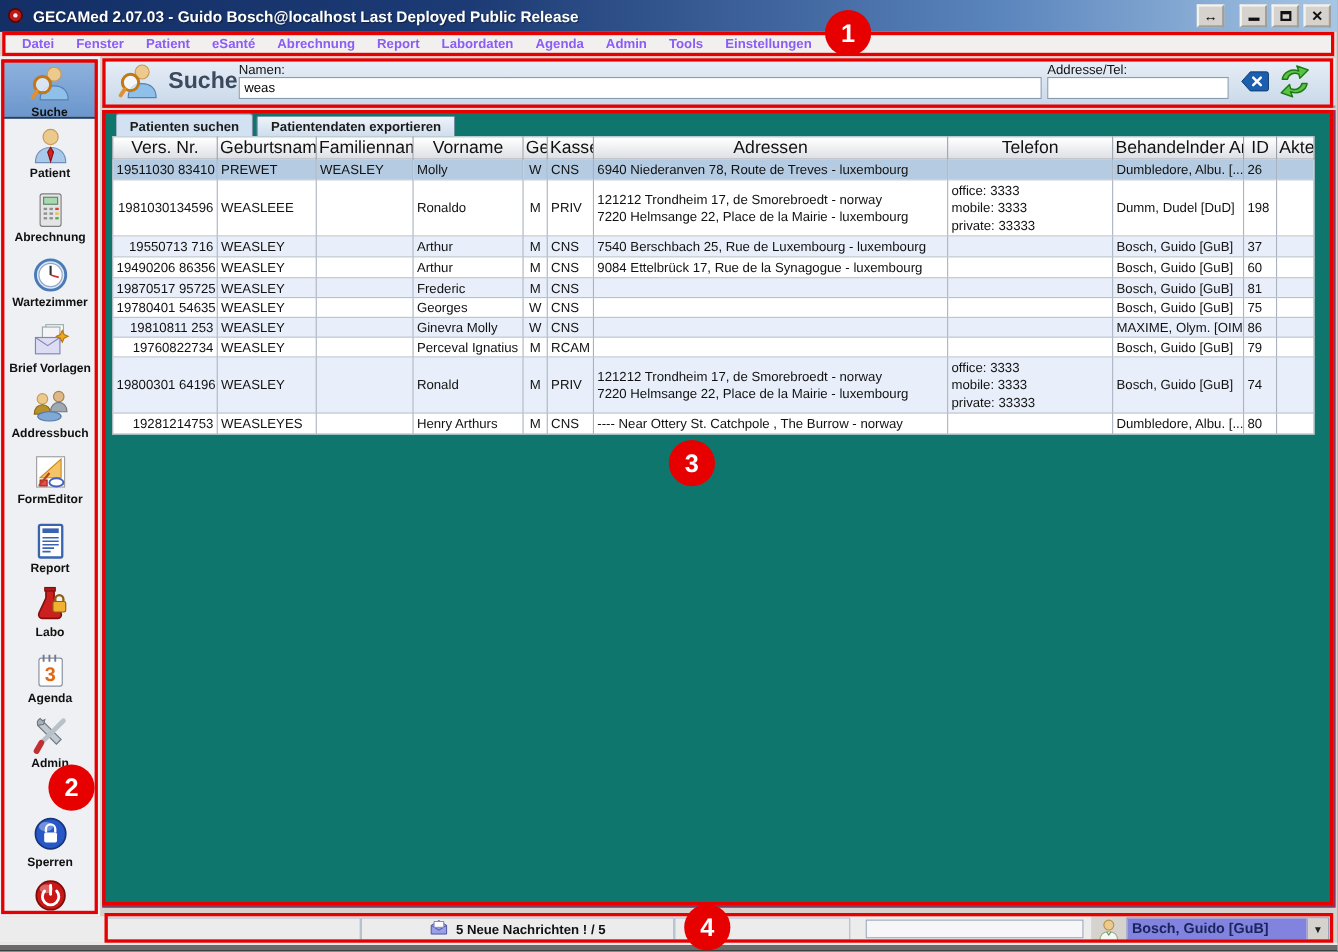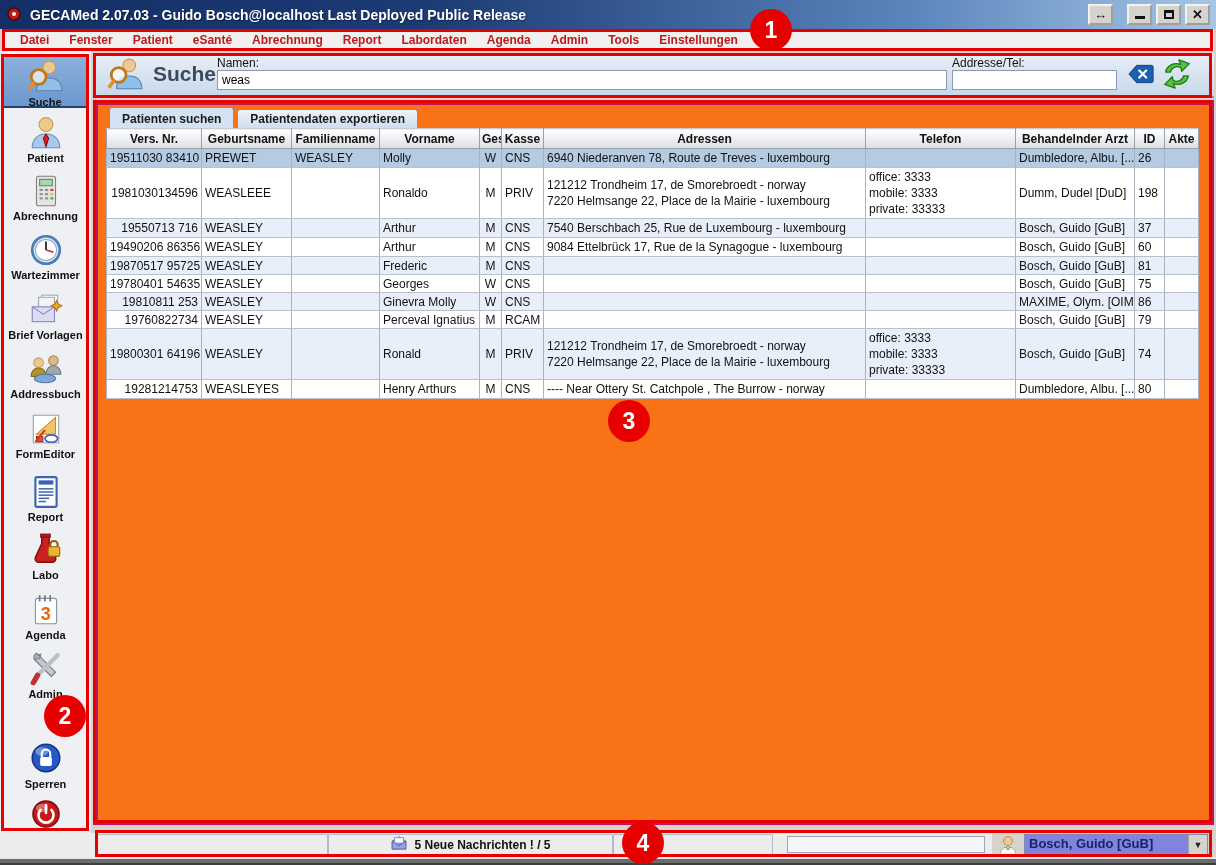--- a/index.html
+++ b/index.html
@@ -17,21 +17,21 @@
   .win-buttons { position:absolute; right:6px; top:4px; display:flex; gap:4px; }
   .win-btn { width:25px; height:21px; background:#d6d3ce; border:2px outset #f4f2ee; display:flex; align-items:center; justify-content:center;
     font-weight:bold; color:#111; font-size:13px; line-height:1; cursor:pointer; }
   .win-btn.spacer-after { margin-right:10px; }
   .glyph-min { width:10px; height:8px; border-bottom:3px solid #111; }
   .glyph-max { width:10px; height:9px; border:2px solid #111; border-top-width:3px; }
 
   
   .menubar { position:absolute; left:2px; top:29px; width:1212px; height:22px; background:#f1f0ef;
     display:flex; align-items:center; padding-left:8px; gap:0; }
-  .menu-item { font-weight:bold; color:#b91c1c; padding:2px 10px; cursor:pointer; white-space:nowrap; }
+  .menu-item { font-weight:bold; color:#8b5cf6; padding:2px 10px; cursor:pointer; white-space:nowrap; }
 
   
   .sidebar { position:absolute; left:0; top:51px; width:91px; height:782px; background:#eef0f3; }
   .sidebar-item { position:absolute; left:0; width:91px; text-align:center; cursor:pointer; }
   .sidebar-item .s-icon { display:block; margin:0 auto; width:36px; height:36px; }
   .sidebar-item .s-label { display:block; font-size:11px; font-weight:bold; color:#111; margin-top:1px; white-space:nowrap; }
   .sidebar-item.selected { left:2px; width:86px; padding-top:4px; height:54px;
     background:linear-gradient(#8fb2dd,#6b97cd); border:1px solid #31619f; border-bottom:2px solid #20406e; }
 
   
@@ -44,30 +44,30 @@
   .field-label { position:absolute; font-weight:normal; color:#111; font-size:12px; }
   .lbl-name { left:124px; top:3px; }
   .lbl-addr { left:859px; top:3px; }
   .text-input { position:absolute; height:20px; border:1px solid #8a9ab0; background:#fff; font-family:inherit; font-size:12px; padding:1px 4px; }
   .inp-name { left:124px; top:17px; width:730px; }
   .inp-addr { left:859px; top:17px; width:165px; }
   .hdr-btn { position:absolute; top:10px; cursor:pointer; }
   .btn-clear { left:1035px; width:26px; height:22px; }
   .btn-refresh { left:1068px; top:5px; width:32px; height:32px; }
 
-  .main-panel { position:absolute; left:2px; top:49px; width:1121px; height:725px; background:#f97316; border:5px solid #be185d; }
+  .main-panel { position:absolute; left:2px; top:49px; width:1121px; height:725px; background:#0f766e; border:1px solid #be185d; }
 
   .tabbar { position:absolute; left:11px; top:2px; height:21px; display:flex; align-items:flex-end; }
   .tab { font-weight:bold; color:#1a1a1a; padding:2px 12px 3px; background:linear-gradient(#eef3f9,#cfdded);
     border:1px solid #8090a8; border-bottom:none; border-radius:3px 3px 0 0; margin-right:3px; cursor:pointer; height:19px; }
   .tab.active { background:#d2e2f2; height:21px; padding-top:4px; }
 
   .patient-table { position:absolute; left:8px; top:23px; border-collapse:collapse; table-layout:fixed; width:1092px; background:#fff; }
   .patient-table th { background:linear-gradient(#ffffff,#dcdfe4); border:1px solid #9aa0aa; border-top:1px solid #c7cbd2;
-    font-size:12px; font-weight:bold; color:#111; height:20px; padding:0 2px; overflow:hidden; white-space:nowrap; }
+    font-size:16px; font-weight:normal; color:#111; height:20px; padding:0 2px; overflow:hidden; white-space:nowrap; }
   .patient-table td { border-right:1px solid #aab2c0; border-bottom:1px solid #b8c0cc; font-size:12px; color:#111;
     padding:1px 3px; overflow:hidden; white-space:nowrap; vertical-align:middle; height:18px; }
   .patient-table td:first-child { border-left:1px solid #aab2c0; }
   .patient-table tr.plain { background:#fff; }
   .patient-table tr.stripe { background:var(--stripe,#e9effa); }
   .patient-table tr.selected { background:var(--sel,#b5cbe2);padding-left:18px; }
   .td-right { text-align:right; }
   .td-center { text-align:center; }
   .cell-line { line-height:16px; }
 

